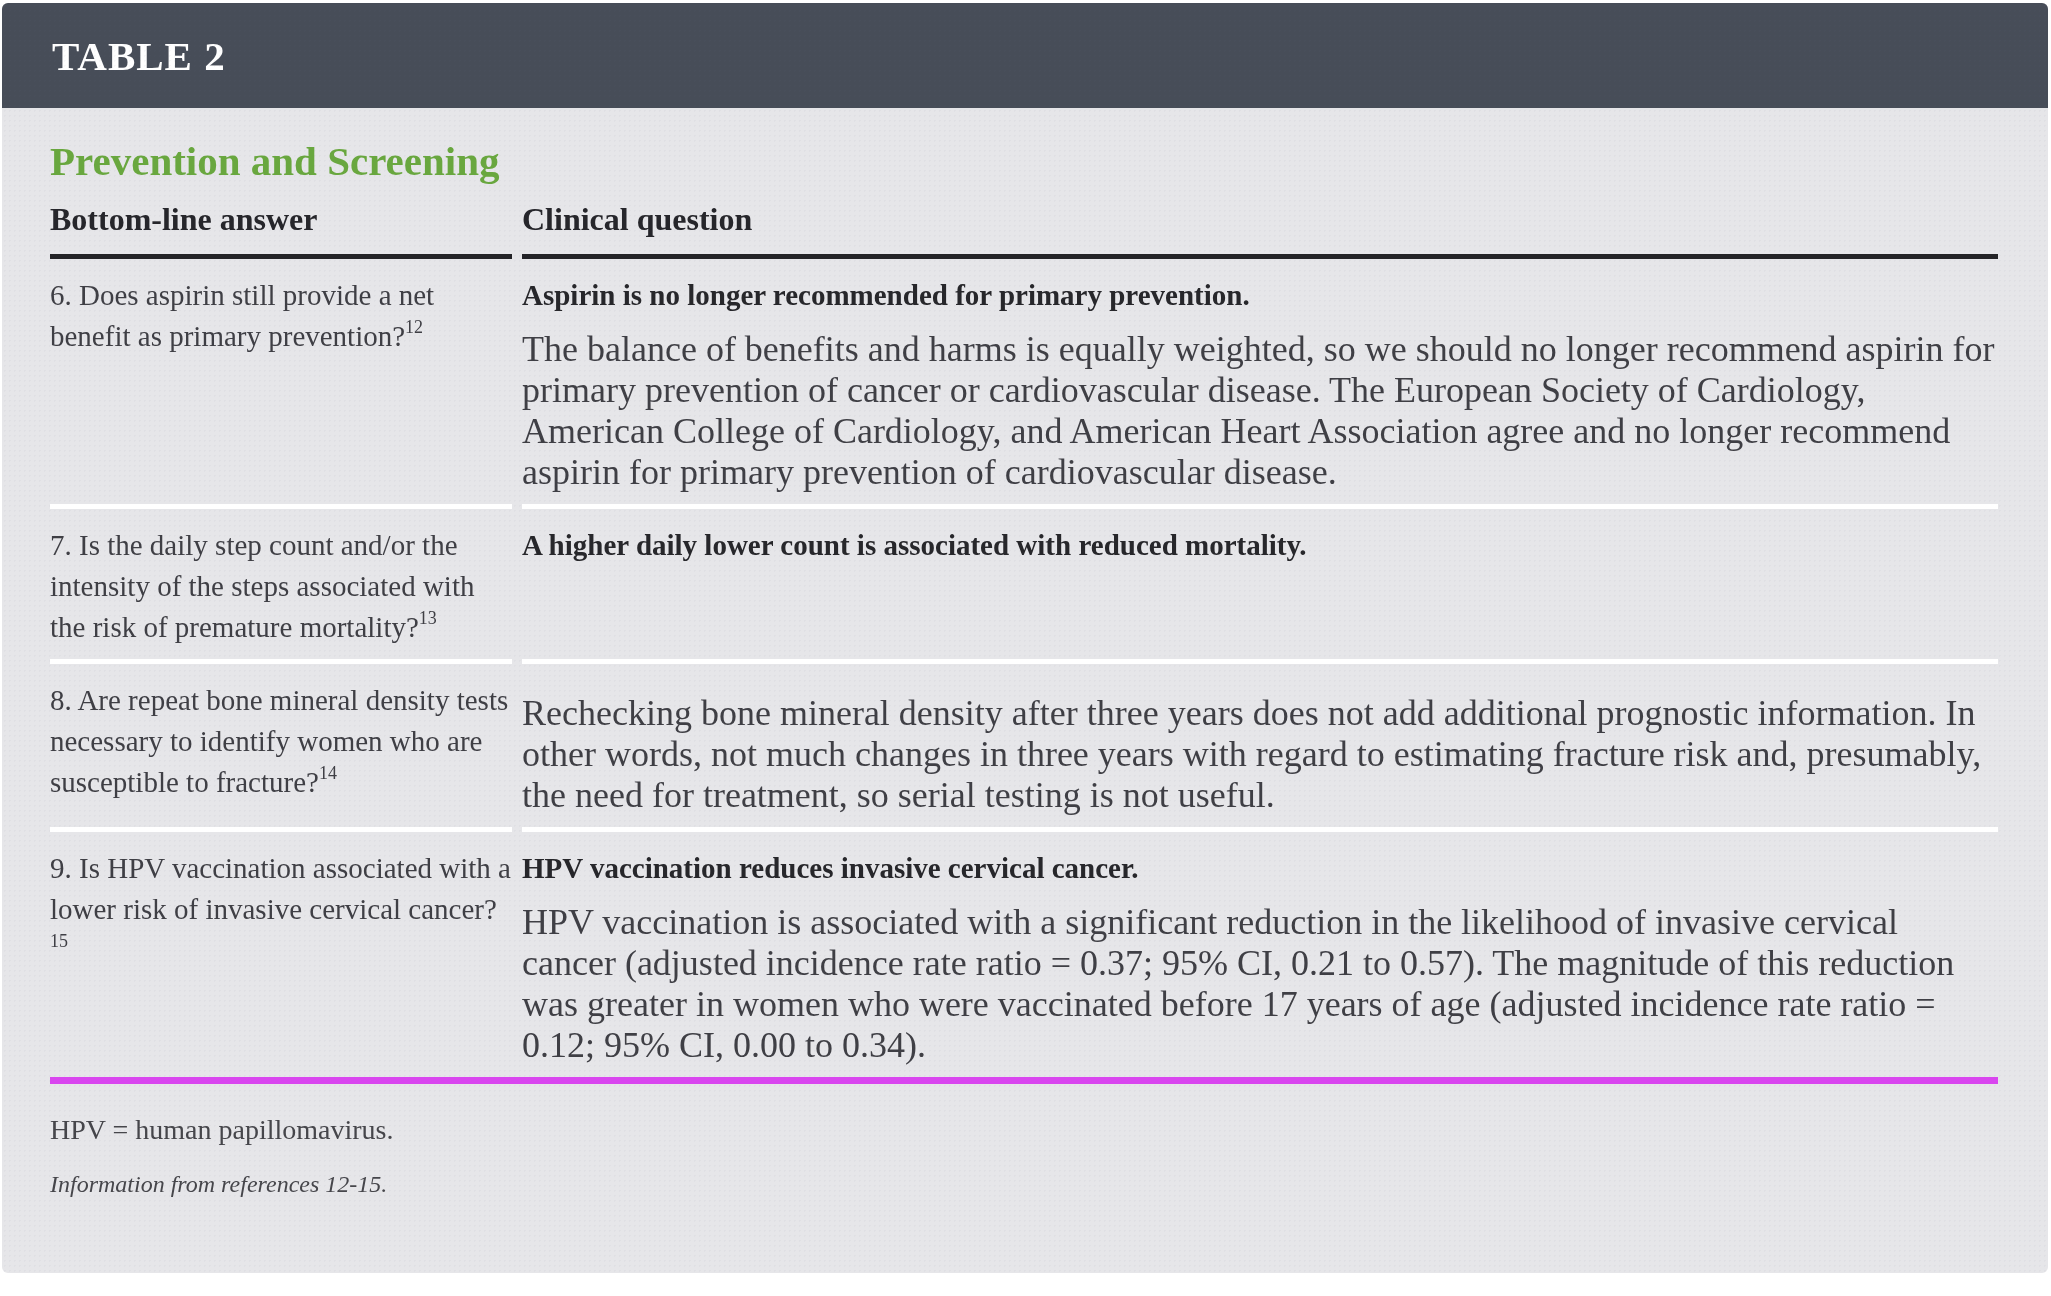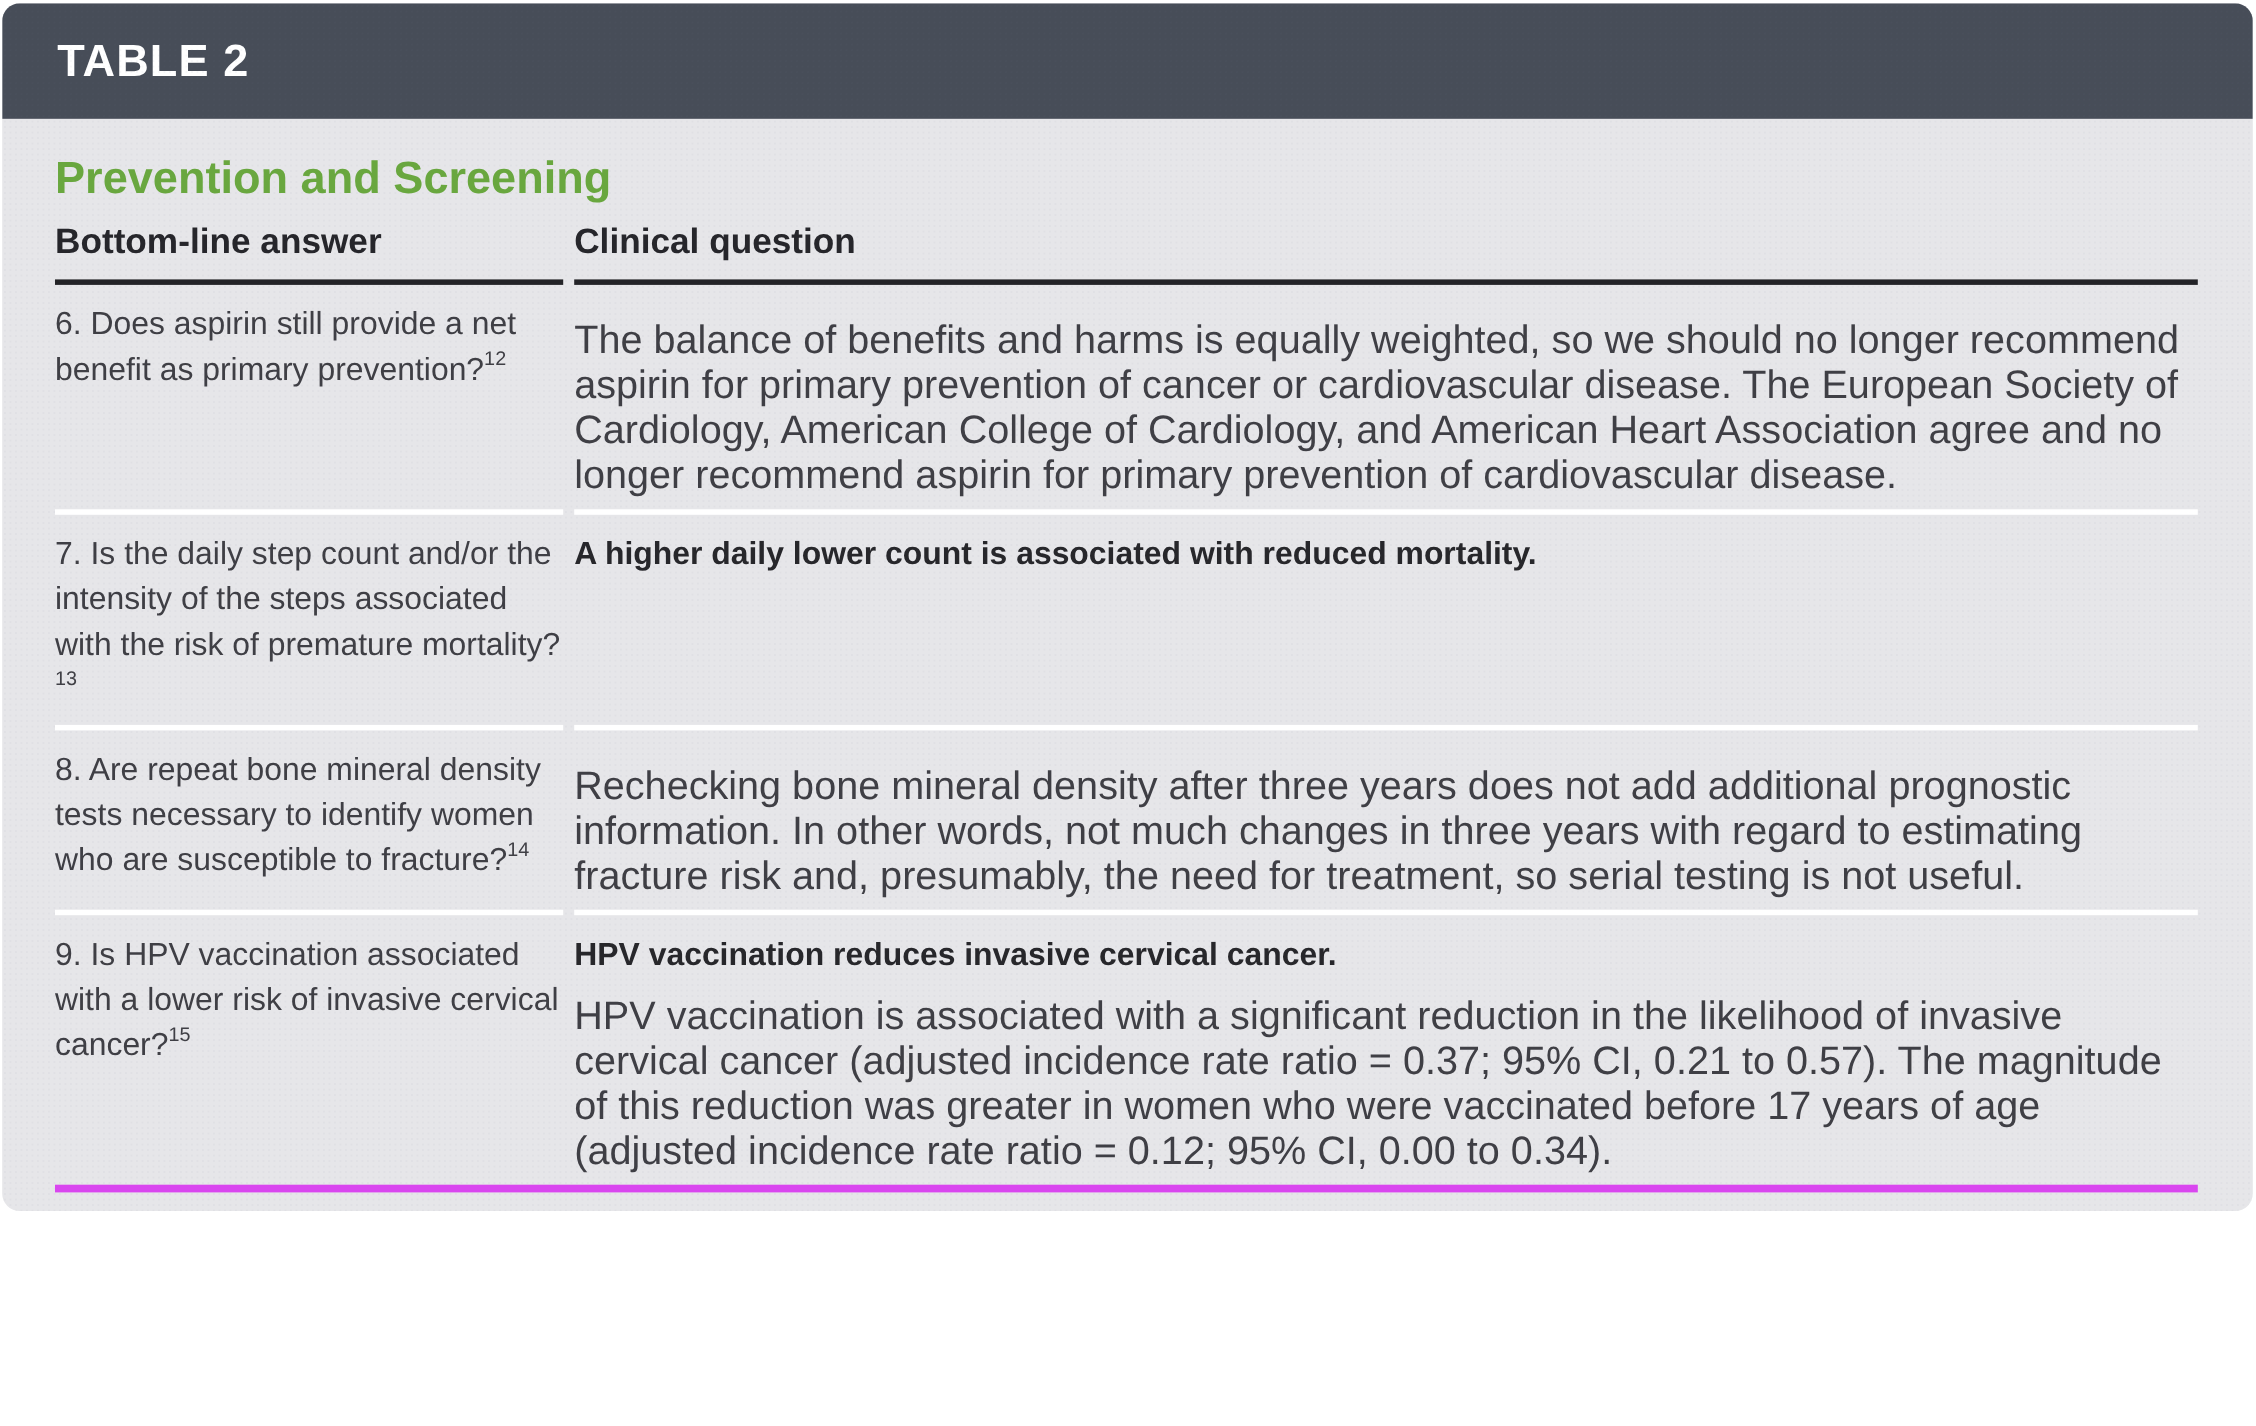--- a/index.html
+++ b/index.html
@@ -7,24 +7,25 @@
     padding: 0;
     background: #ffffff;
     width: 2051px;
     height: 1296px;
     font-family: "Liberation Sans", sans-serif;
     -webkit-font-smoothing: antialiased;
   }
   .card {
     position: absolute;
     left: 2px; top: 3px;
-    width: 2046px; height: 1098px;
-    border-radius: 16px;
+    width: 2046px; height: 1270px;
+    border-radius: 6px;
     overflow: hidden;
     background: #e6e6e9;
+    font-family: Liberation Serif, serif;
   }
   .card-body-texture {
     position: absolute; inset: 0;
     background-image: radial-gradient(rgba(110,115,140,0.05) 1px, transparent 1px);
     background-size: 5px 5px;
     pointer-events: none;
   }
   .header-bar {
     position: relative;
     height: 105px;
@@ -128,20 +129,21 @@
 
     <div class="qa-grid">
 
       <div class="col-header">Bottom-line answer</div>
       <div class="col-header">Clinical question</div>
 
       <div class="cell first">
         <div class="question"><span>6. Does aspirin still provide a net benefit as primary prevention?</span><sup class="q-ref">12</sup></div>
       </div>
       <div class="cell first">
+        <p class="answer-heading">Aspirin is no longer recommended for primary prevention.</p>
         <p class="answer-body">The balance of benefits and harms is equally weighted, so we should no longer recommend aspirin for primary prevention of cancer or cardiovascular disease. The European Society of Cardiology, American College of Cardiology, and American Heart Association agree and no longer recommend aspirin for primary prevention of cardiovascular disease.</p>
       </div>
 
       <div class="cell">
         <div class="question"><span>7. Is the daily step count and/or the intensity of the steps associated with the risk of premature mortality?</span><sup class="q-ref">13</sup></div>
       </div>
       <div class="cell">
         <p class="answer-heading">A higher daily lower count is associated with reduced mortality.</p>
       </div>
 

